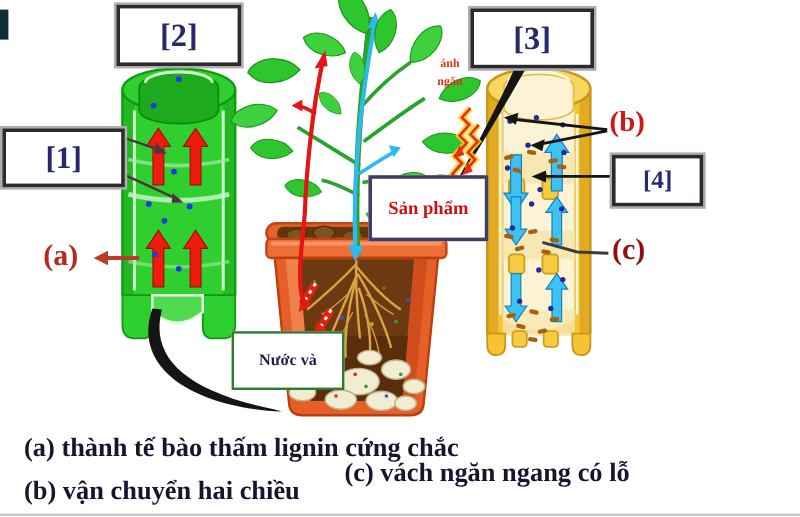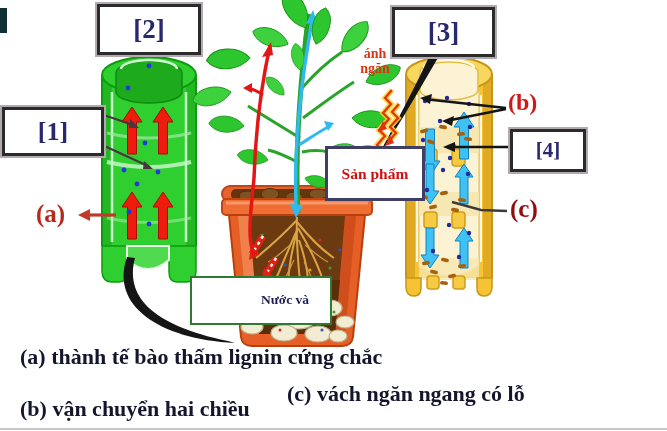--- a/index.html
+++ b/index.html
@@ -4,24 +4,24 @@
 <style>
   html,body{margin:0;padding:0;background:#fff;}
   .stage{position:relative;width:667px;height:431px;background:#fff;
          font-family:"Liberation Serif",serif;overflow:hidden;}
   .stage svg{position:absolute;left:0;top:0;}
   .numbox{position:absolute;display:flex;align-items:center;justify-content:center;
           background:#fff;border:3px solid #2b2b2b;box-shadow:0 0 0 2px #b3a9b0;
           color:#28286e;font-weight:bold;}
   .plabel{position:absolute;font-weight:bold;line-height:1;}
   .tbox{position:absolute;background:#fff;display:flex;flex-direction:column;
-        align-items:center;justify-content:center;font-weight:bold;text-align:center;margin-left:18px;}
+        align-items:center;justify-content:center;font-weight:bold;text-align:center;}
   .cap{position:absolute;color:#15152e;font-size:22px;font-weight:bold;white-space:nowrap;}
   .lightlbl{position:absolute;width:54px;text-align:center;font-weight:bold;
-            color:#e03315;font-size:14px;line-height:15px;}
+            color:#e03315;font-size:10px;line-height:15px;}
   .artifact{position:absolute;left:0;top:8px;width:7px;height:25px;background:#0e2f33;}
   .bottomline{position:absolute;left:0;top:428px;width:667px;height:2px;background:#c6c6c6;}
 </style>
 </head>
 <body>
 
 <div class="stage">
 
 <svg width="667" height="431" viewBox="0 0 667 431">
   <defs>
@@ -305,23 +305,23 @@
 
   <div class="lightlbl" style="left:348px;top:46px;">
     <div>ánh</div>
     <div>ngăn</div>
   </div>
 
   <div class="tbox" style="left:307px;top:146px;width:94px;height:49px;border:3px solid #3f3f63;color:#cc1111;font-size:15.5px;line-height:1.4;">
     <span>Sản phẩm</span>
   </div>
 
-  <div class="tbox" style="left:172px;top:276px;width:90px;height:45px;border:2.5px solid #2e7a32;color:#1c1c52;font-size:13.5px;line-height:1.35;padding-left:48px;">
+  <div class="tbox" style="left:193px;top:276px;width:90px;height:45px;border:2.5px solid #2e7a32;color:#1c1c52;font-size:13.5px;line-height:1.35;">
     <span>Nước và</span>
   </div>
 
-  <div class="cap" style="left:20px;top:344px;">(a) thành tế bào thấm lignin cứng chắc</div>
+  <div class="cap" style="left:20px;top:360px;">(a) thành tế bào thấm lignin cứng chắc</div>
   <div class="cap" style="left:20px;top:396px;">(b) vận chuyển hai chiều</div>
   <div class="cap" style="left:287px;top:381px;">(c) vách ngăn ngang có lỗ</div>
 
   <div class="artifact"></div>
   <div class="bottomline"></div>
 </div>
 
 </body></html>

